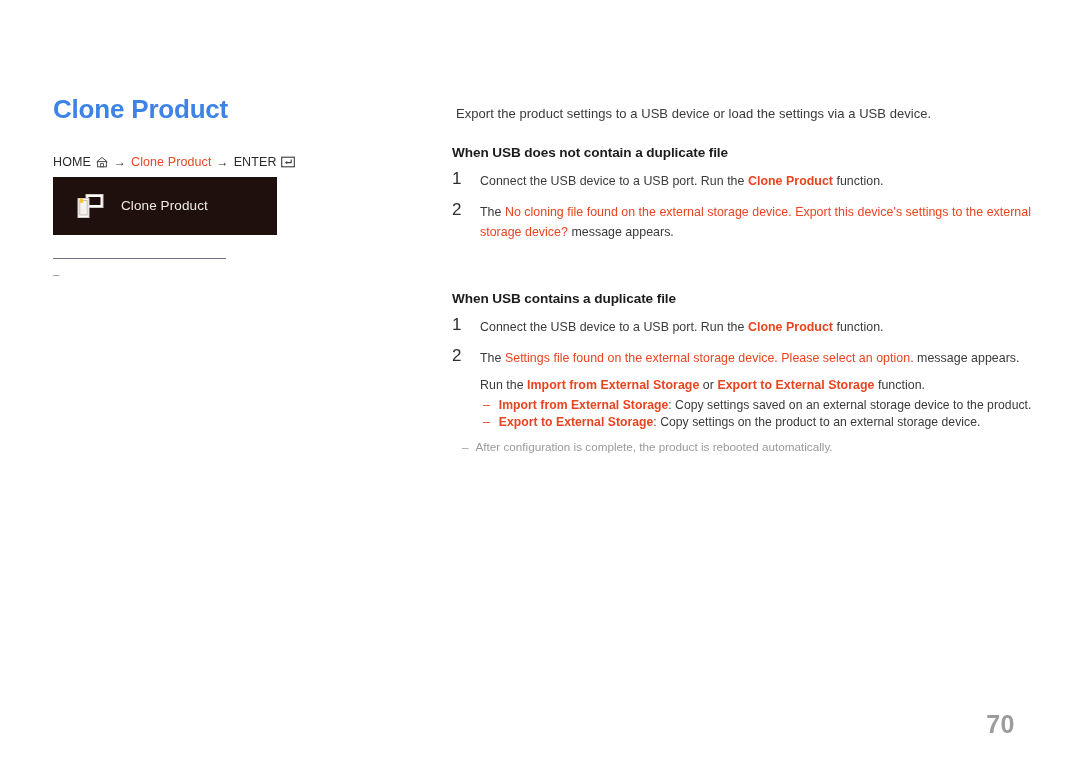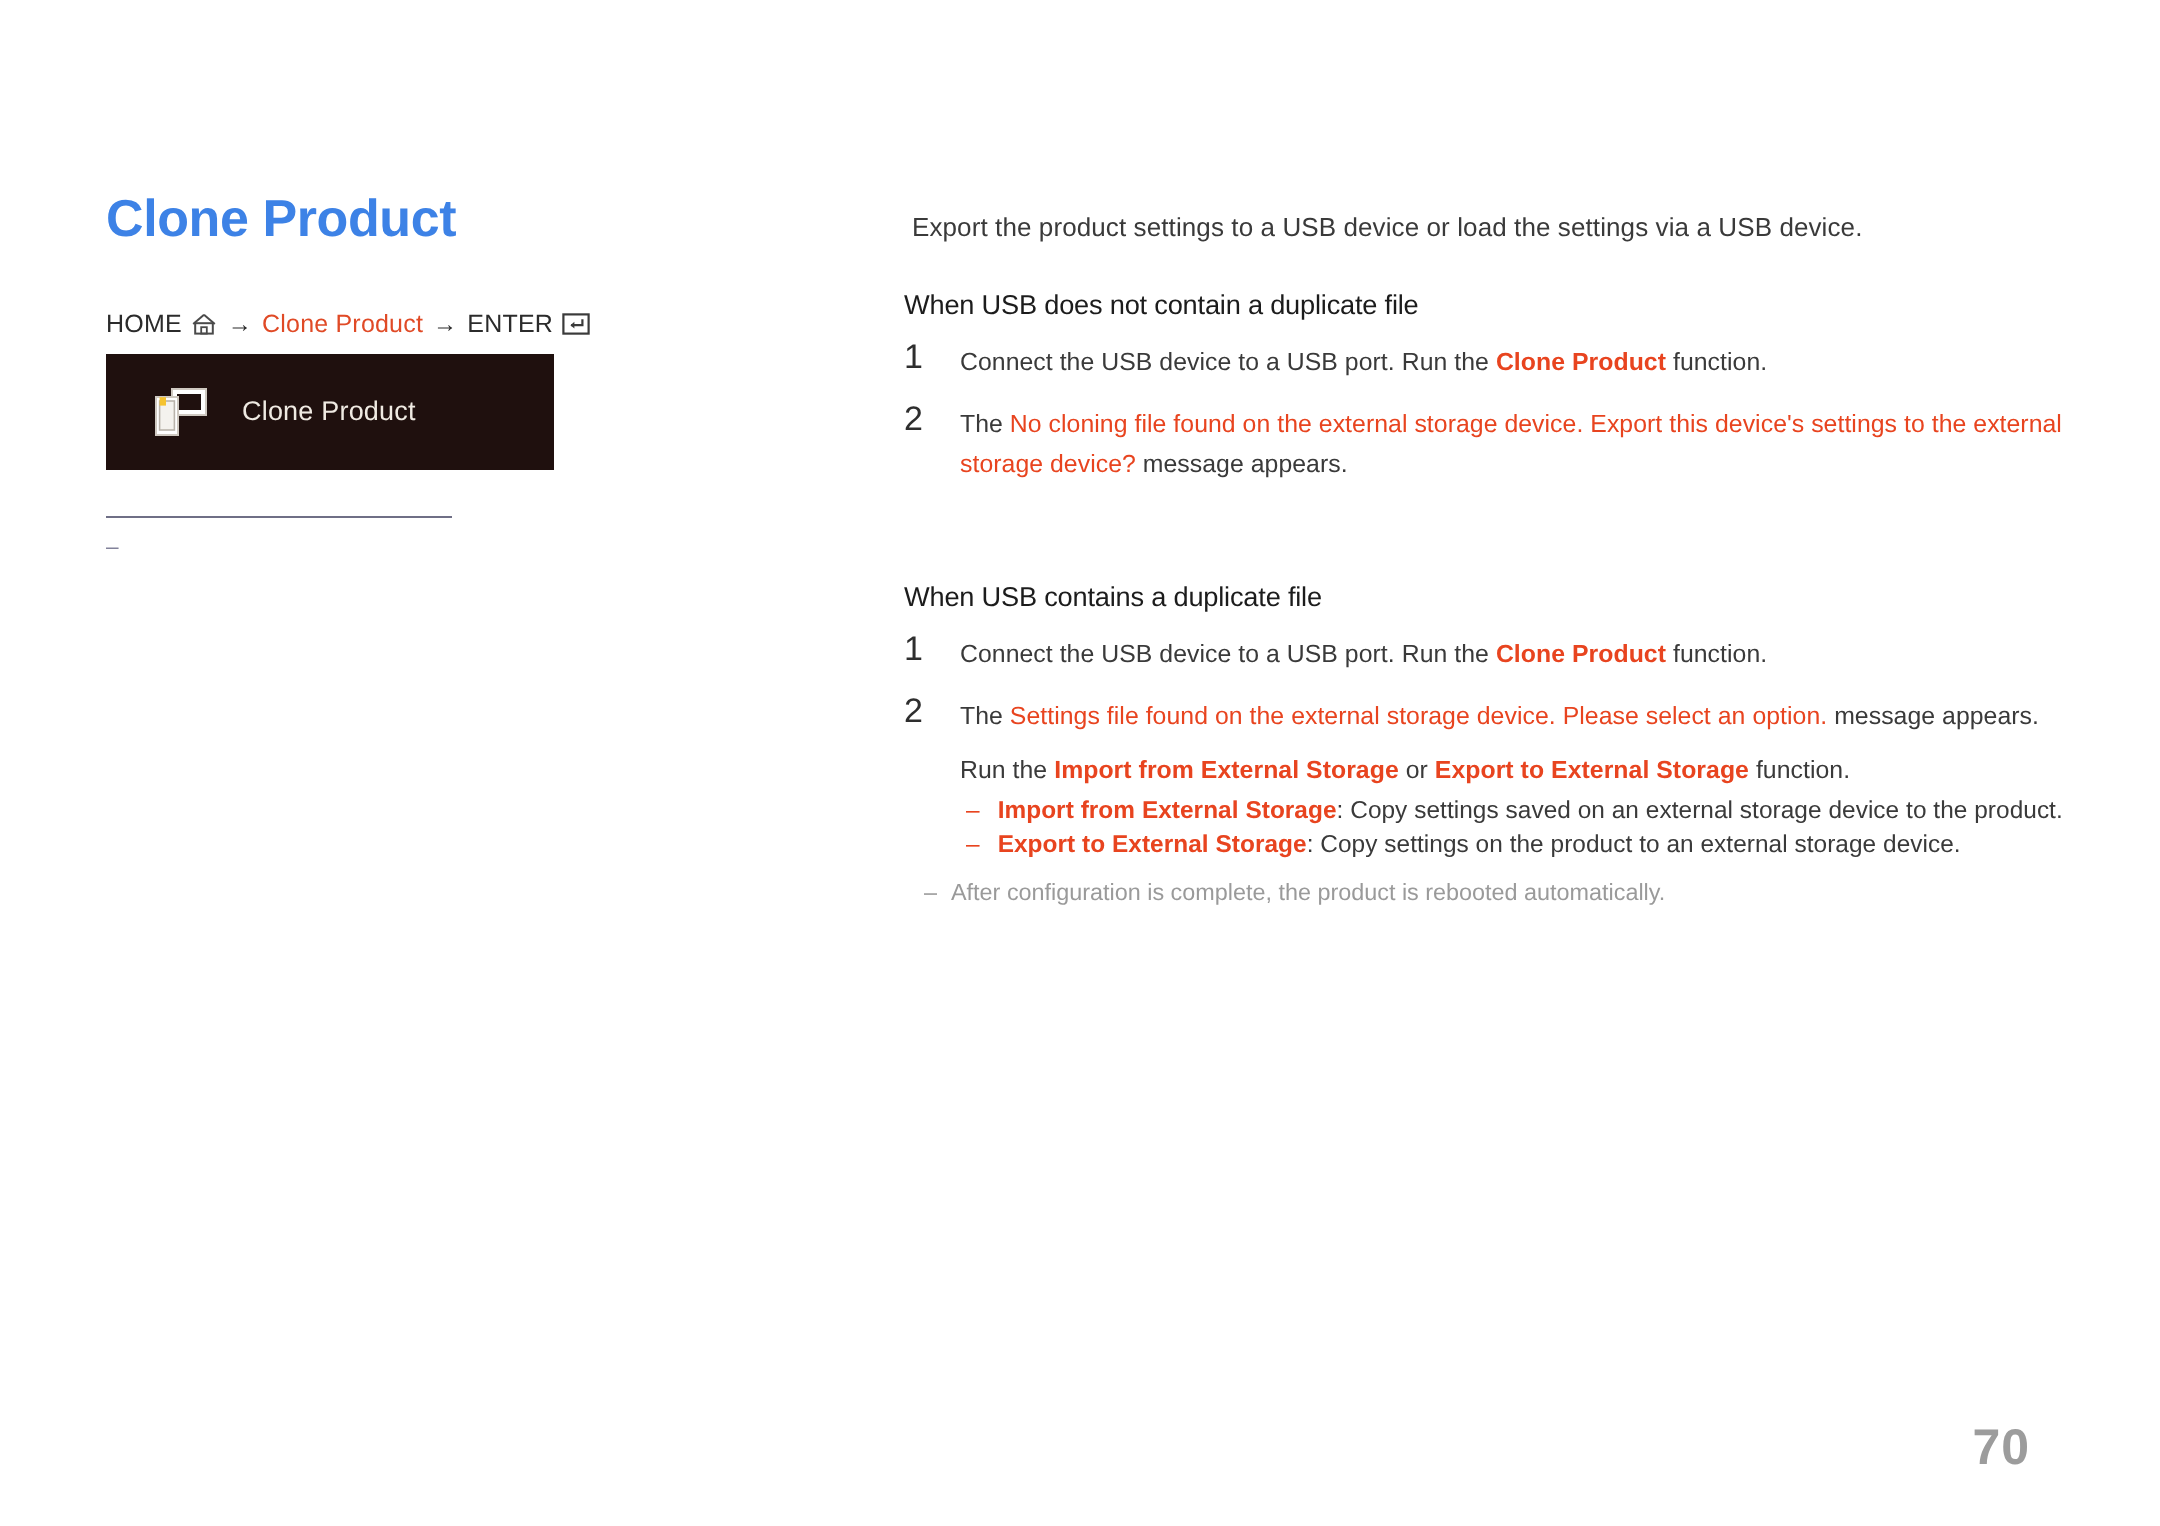--- a/index.html
+++ b/index.html
@@ -95,21 +95,21 @@
   .intro-p {
     font-size: 13px;
     color: #3a3a3a;
     line-height: 20px;
     letter-spacing: 0.05px;
     margin: 4px;
     white-space: nowrap;
   }
   .section-head {
     font-size: 13.6px;
-    font-weight: 400;
+    font-weight: 700;
     color: #1c1c1c;
     letter-spacing: -0.1px;
     margin: 21px 0 10px 0;
   }
   .section-head.second { margin-top: 49px; }
 
   .step {
     display: flex;
     margin-top: 10px;
   }

